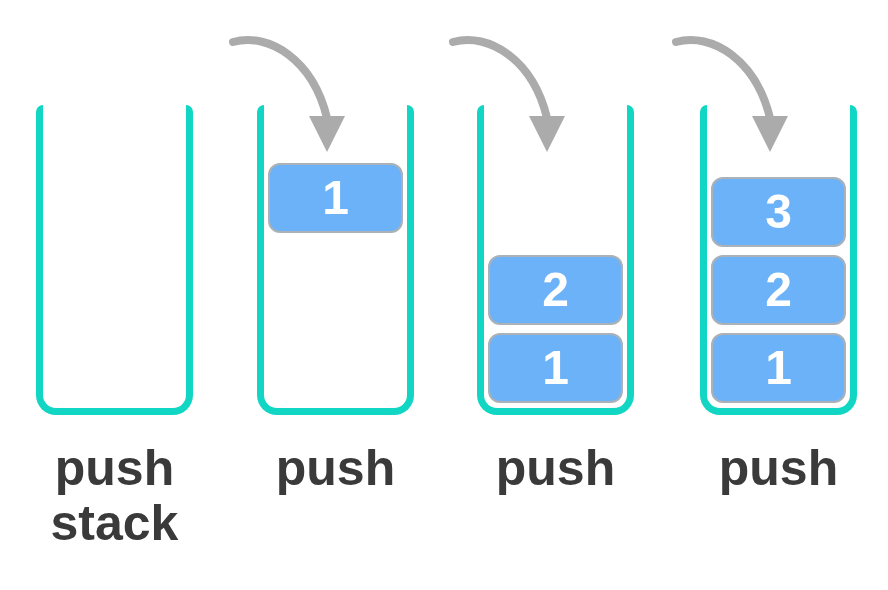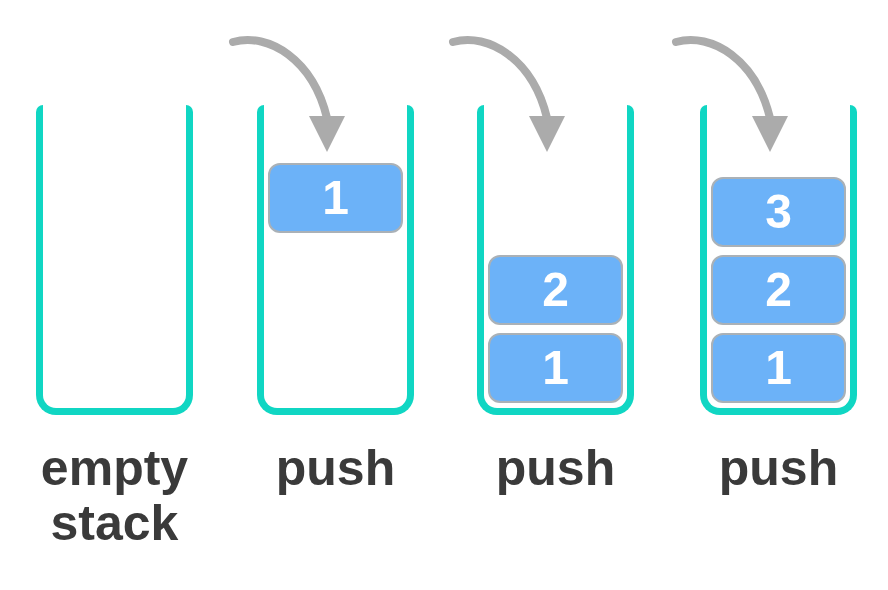--- a/index.html
+++ b/index.html
@@ -72,21 +72,21 @@
     font-weight: bold;
     line-height: 55px;
     color: var(--label-text);
   }
 </style>
 </head>
 <body>
 
 <div class="figure" style="left:36px">
   <div class="well"></div>
-  <div class="label">empty stack</div>
+  <div class="label">push stack</div>
 </div>
 
 <div class="figure" style="left:257px">
   <svg class="arrow" viewBox="0 0 120 125">
     <path d="M 6 12 C 42 2, 86 30, 100 88" fill="none" stroke="var(--arrow)" stroke-width="8" stroke-linecap="round"></path>
     <polygon points="82,86 118,86 100,122" fill="var(--arrow)"></polygon>
   </svg>
   <div class="well">
     <div class="block" style="top:58px">
       <span>1</span>

